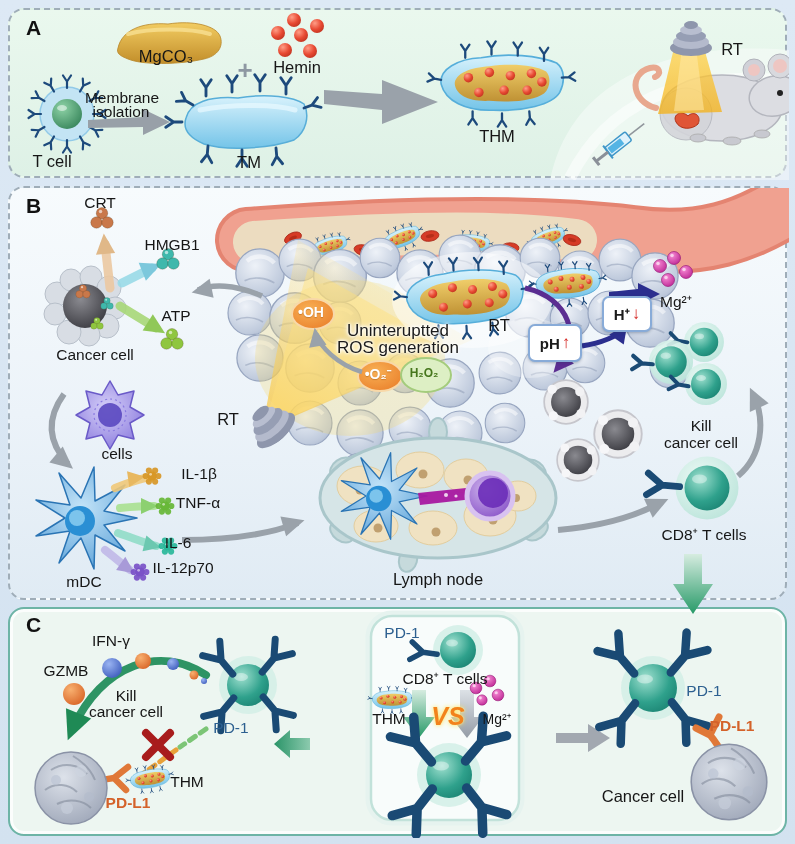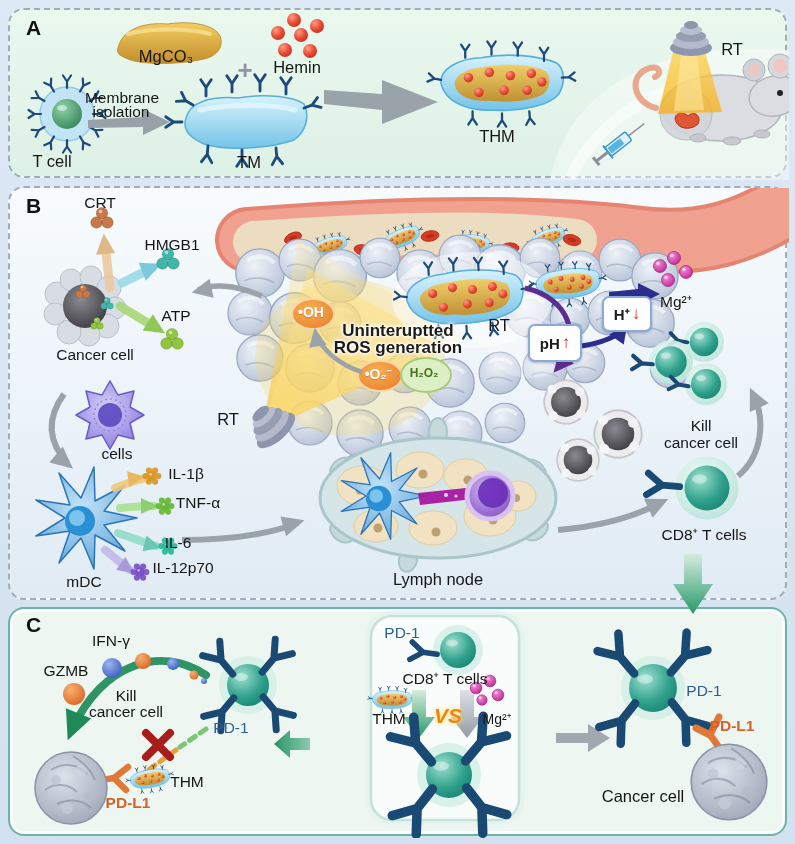--- a/index.html
+++ b/index.html
@@ -13,25 +13,25 @@
           background:#edf6f1;box-shadow:inset 0 0 0 3px #fbfdfc;}
   svg.layer{position:absolute;left:0;top:0;display:block;}
   #labels{position:absolute;inset:0;z-index:20;pointer-events:none;}
   .lbl{position:absolute;transform:translate(-50%,-50%);white-space:nowrap;color:#161616;
        font-size:15.5px;line-height:1.05;text-align:center;}
   .lbl.big{font-size:16.5px;}
   .letter{position:absolute;font-weight:bold;font-size:21px;color:#111;}
   .plus{font-size:26px;font-weight:bold;color:#8e98a2;}
   .white{color:#fff;font-weight:bold;text-shadow:0 1px 1px rgba(120,60,0,.35);}
   .h2o2{color:#46761c;font-weight:bold;}
-  .halo{font-weight:bold;color:#1b1b1b;font-size:17px;
+  .halo{font-weight:normal;color:#1b1b1b;font-size:17px;
         text-shadow:0 0 3px #fff,0 0 3px #fff,0 0 5px #fff,0 0 6px #fff;}
   .pd1{color:#2d6090;}
   .pdl1{color:#d4622a;font-weight:bold;}
-  .vs{font-weight:bold;font-style:italic;font-size:21px;color:#f2821c;
+  .vs{font-weight:bold;font-style:italic;font-size:25px;color:#f2821c;
       text-shadow:0 0 5px #ffe14a,0 0 2px #fff8d0;text-align:center;}
   .chembox{position:absolute;display:flex;align-items:center;justify-content:center;gap:2px;
            background:#fff;border:2px solid #88abd8;border-radius:7px;font-weight:bold;font-size:15px;
            color:#1b1b1b;box-shadow:0 1px 3px rgba(40,60,90,.35);}
   .chembox .arr{color:#d42420;font-size:17px;font-weight:bold;}
 </style>
 </head>
 <body>
 
 <div id="stage">
@@ -663,21 +663,21 @@
   <div class="lbl big" style="left:249px;top:163px">TM</div>
   <div class="lbl big" style="left:497px;top:137px">THM</div>
   <div class="lbl big" style="left:732px;top:50px">RT</div>
 
   <div class="lbl" style="left:100px;top:203px">CRT</div>
   <div class="lbl" style="left:172px;top:245px">HMGB1</div>
   <div class="lbl" style="left:176px;top:316px">ATP</div>
   <div class="lbl" style="left:95px;top:355px">Cancer cell</div>
   <div class="lbl" style="left:117px;top:454px">cells</div>
   <div class="lbl" style="left:84px;top:582px">mDC</div>
-  <div class="lbl" style="left:186px;top:474px">IL-1β</div>
+  <div class="lbl" style="left:199px;top:474px">IL-1β</div>
   <div class="lbl" style="left:198px;top:503px">TNF-α</div>
   <div class="lbl" style="left:178px;top:543px">IL-6</div>
   <div class="lbl" style="left:183px;top:568px">IL-12p70</div>
   <div class="lbl big" style="left:228px;top:420px">RT</div>
   <div class="lbl halo" style="left:398px;top:331px">Uninteruptted</div>
   <div class="lbl halo" style="left:398px;top:348px">ROS generation</div>
   <div class="lbl white" style="left:311px;top:312px;font-size:14px">•OH</div>
   <div class="lbl white" style="left:378px;top:374px;font-size:14px">•O₂⁻</div>
   <div class="lbl h2o2" style="left:424px;top:373px;font-size:12px">H₂O₂</div>
   <div class="lbl big" style="left:499px;top:326px">RT</div>

